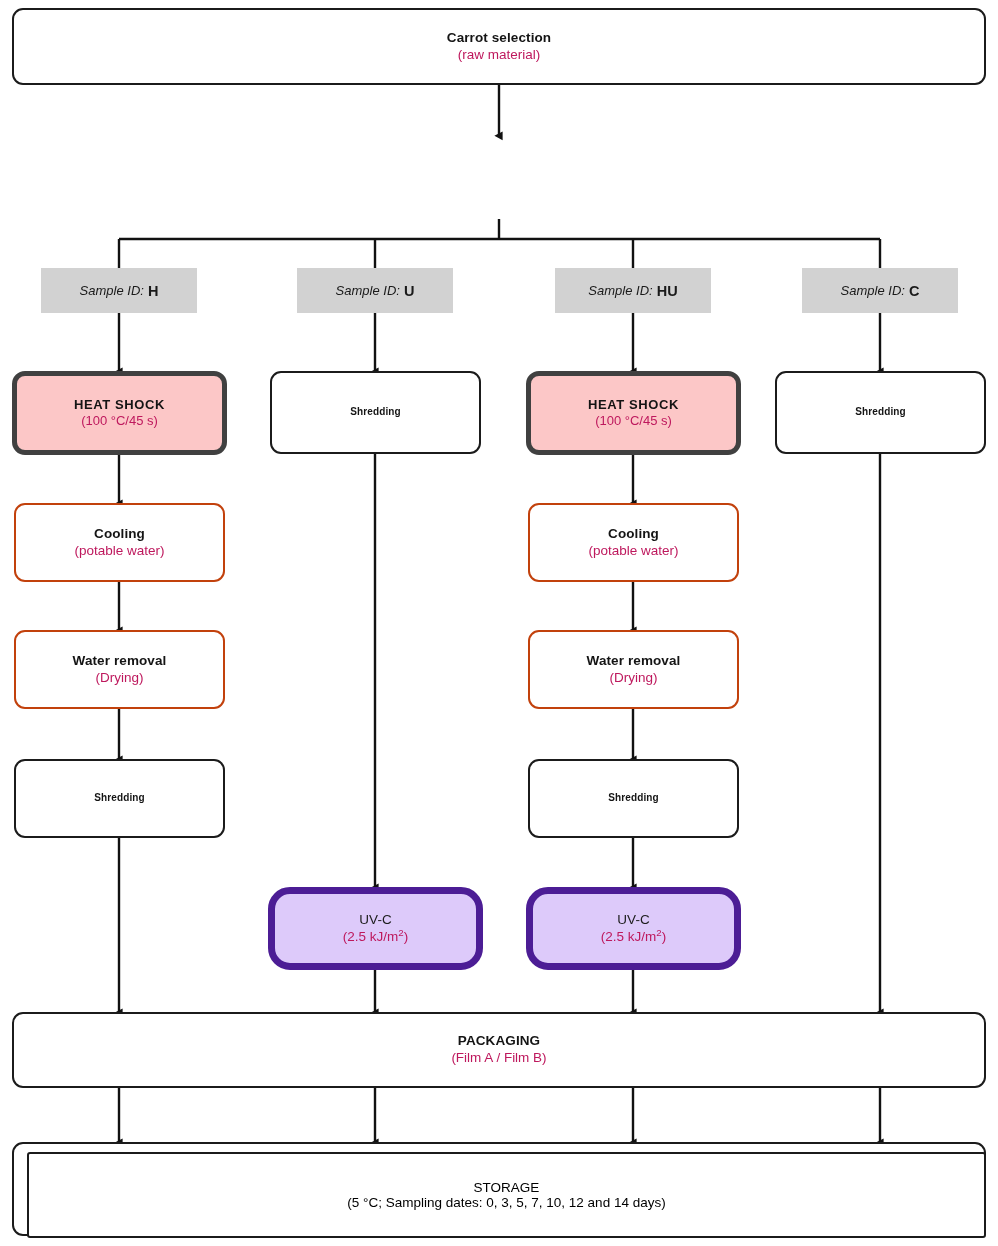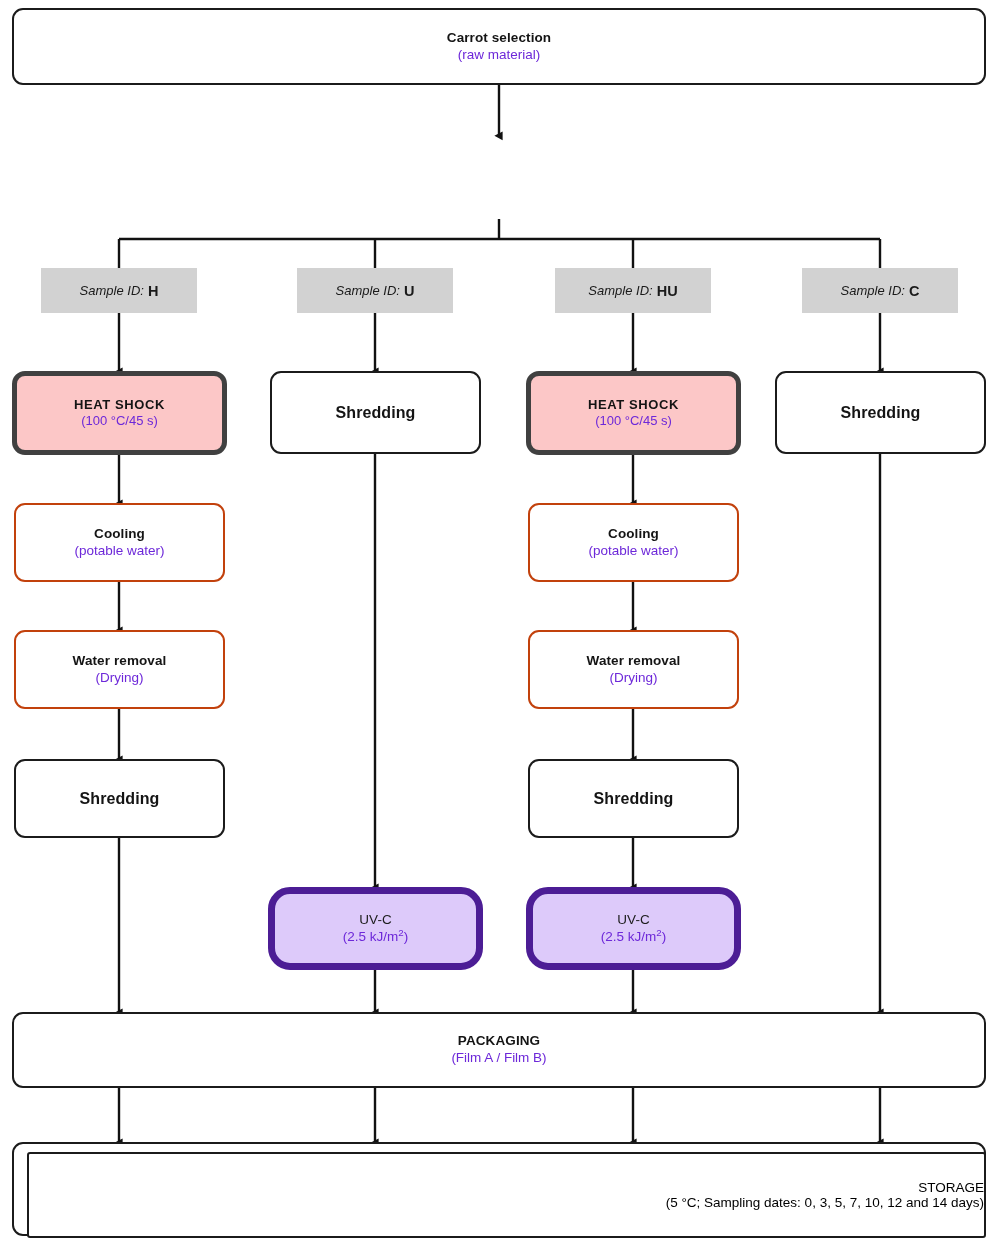--- a/index.html
+++ b/index.html
@@ -38,27 +38,27 @@
     background: #ffffff;
   }
   .node .t1 {
     font-weight: bold;
     color: #141414;
     line-height: 1.25;
     letter-spacing: 0.1px;
   }
   .node .t2 {
     font-weight: normal;
-    color: #6d28d9;
+    color: #be185d;
     line-height: 1.25;
   }
   .rounded-plain {
     border: 2px solid #1b1b1b;
     border-radius: 11px;
-    font-size: 16px;
+    font-size: 10px;
   }
   .wide {
     font-size: 13.5px;
   }
   .heat {
     border: 5px solid #404040;
     border-radius: 13px;
     background: #fcc7c7;
     font-size: 13px;
   }
@@ -106,21 +106,21 @@
     background: #ffffff;
   }
   .storage-front {
     position: absolute;
     box-sizing: border-box;
     border: 2px solid #1b1b1b;
     border-radius: 3px;
     background: #ffffff;
     display: flex;
     flex-direction: column;
-    align-items: flex-end;
+    align-items: center;
     justify-content: center;
     text-align: center;
     font-size: 13.5px;
   }
   sup { font-size: 0.72em; vertical-align: super; line-height: 0; }
 </style>
 </head>
 <body>
 
 <div id="stage">

